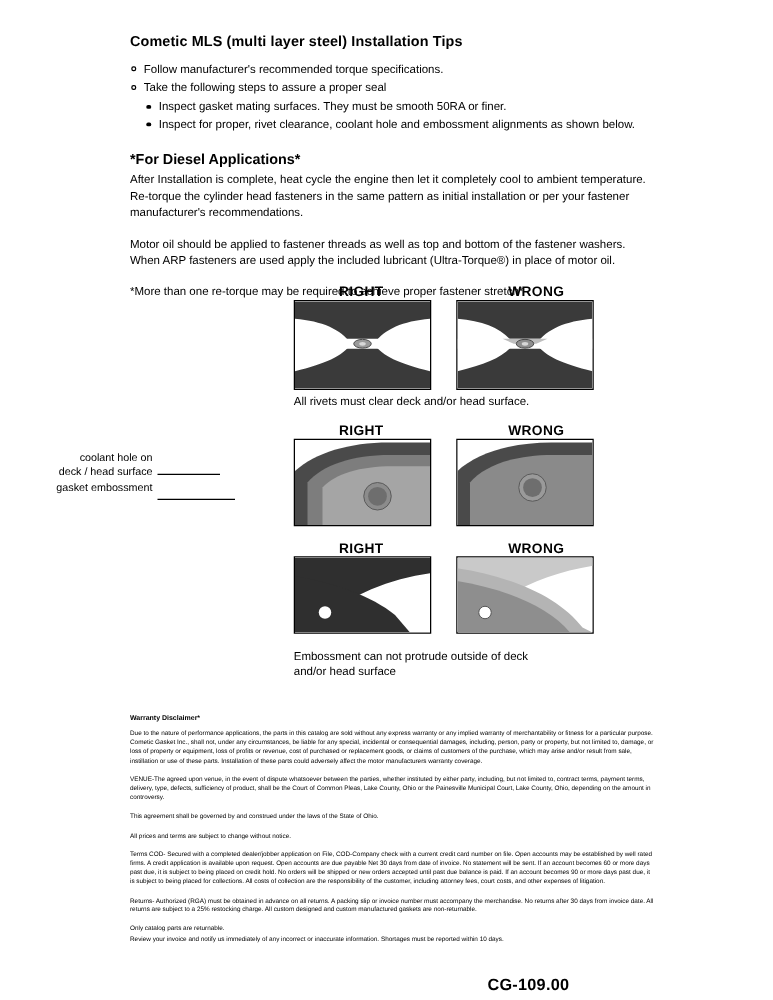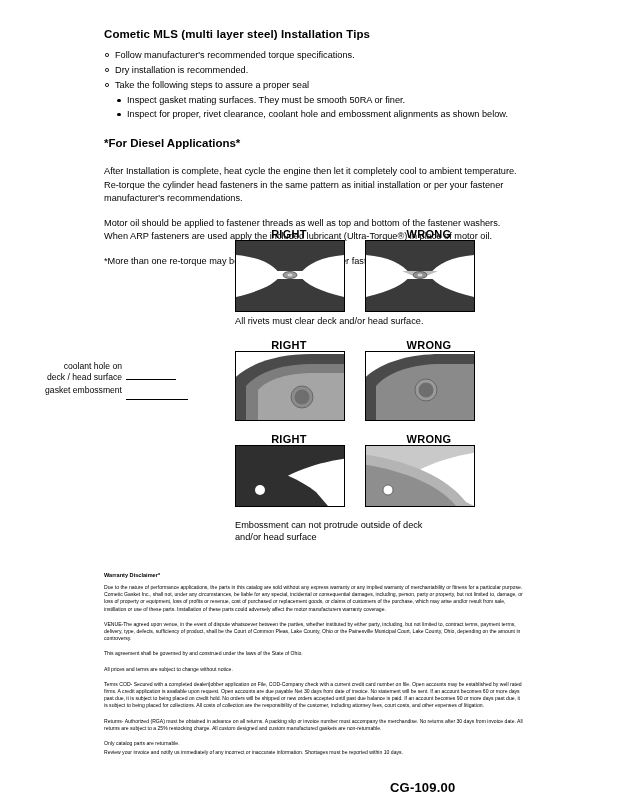--- a/index.html
+++ b/index.html
@@ -74,21 +74,21 @@
     left: 2px;
     top: 5.5px;
     width: 3.5px;
     height: 3.5px;
     background: #000;
     border-radius: 50%;
   }
   h2.subtitle {
     font-size: 11.5px;
     font-weight: bold;
-    margin: 16px 0 16px 0;
+    margin: 16px 0 3px 0;
   }
   p.para {
     font-size: 9.2px;
     line-height: 13.5px;
     margin: 0 0 11px 0;
   }
   p.note {
     font-size: 9.2px;
     line-height: 13.5px;
     margin: 0;
@@ -178,21 +178,20 @@
 </head>
 <body>
 
 <div class="page">
 
   <div class="content">
     <h1 class="title">Cometic MLS (multi layer steel) Installation Tips</h1>
 
     <ul class="bullets">
       <li>Follow manufacturer's recommended torque specifications.</li>
-      <li>Dry installation is recommended.</li>
       <li>
         <span>Take the following steps to assure a proper seal</span>
         <ul class="subbullets">
           <li>Inspect gasket mating surfaces.  They must be smooth 50RA or finer.</li>
           <li>Inspect for proper, rivet clearance, coolant hole and embossment alignments as shown below.</li>
         </ul>
       </li>
     </ul>
 
     <h2 class="subtitle">*For Diesel Applications*</h2>

